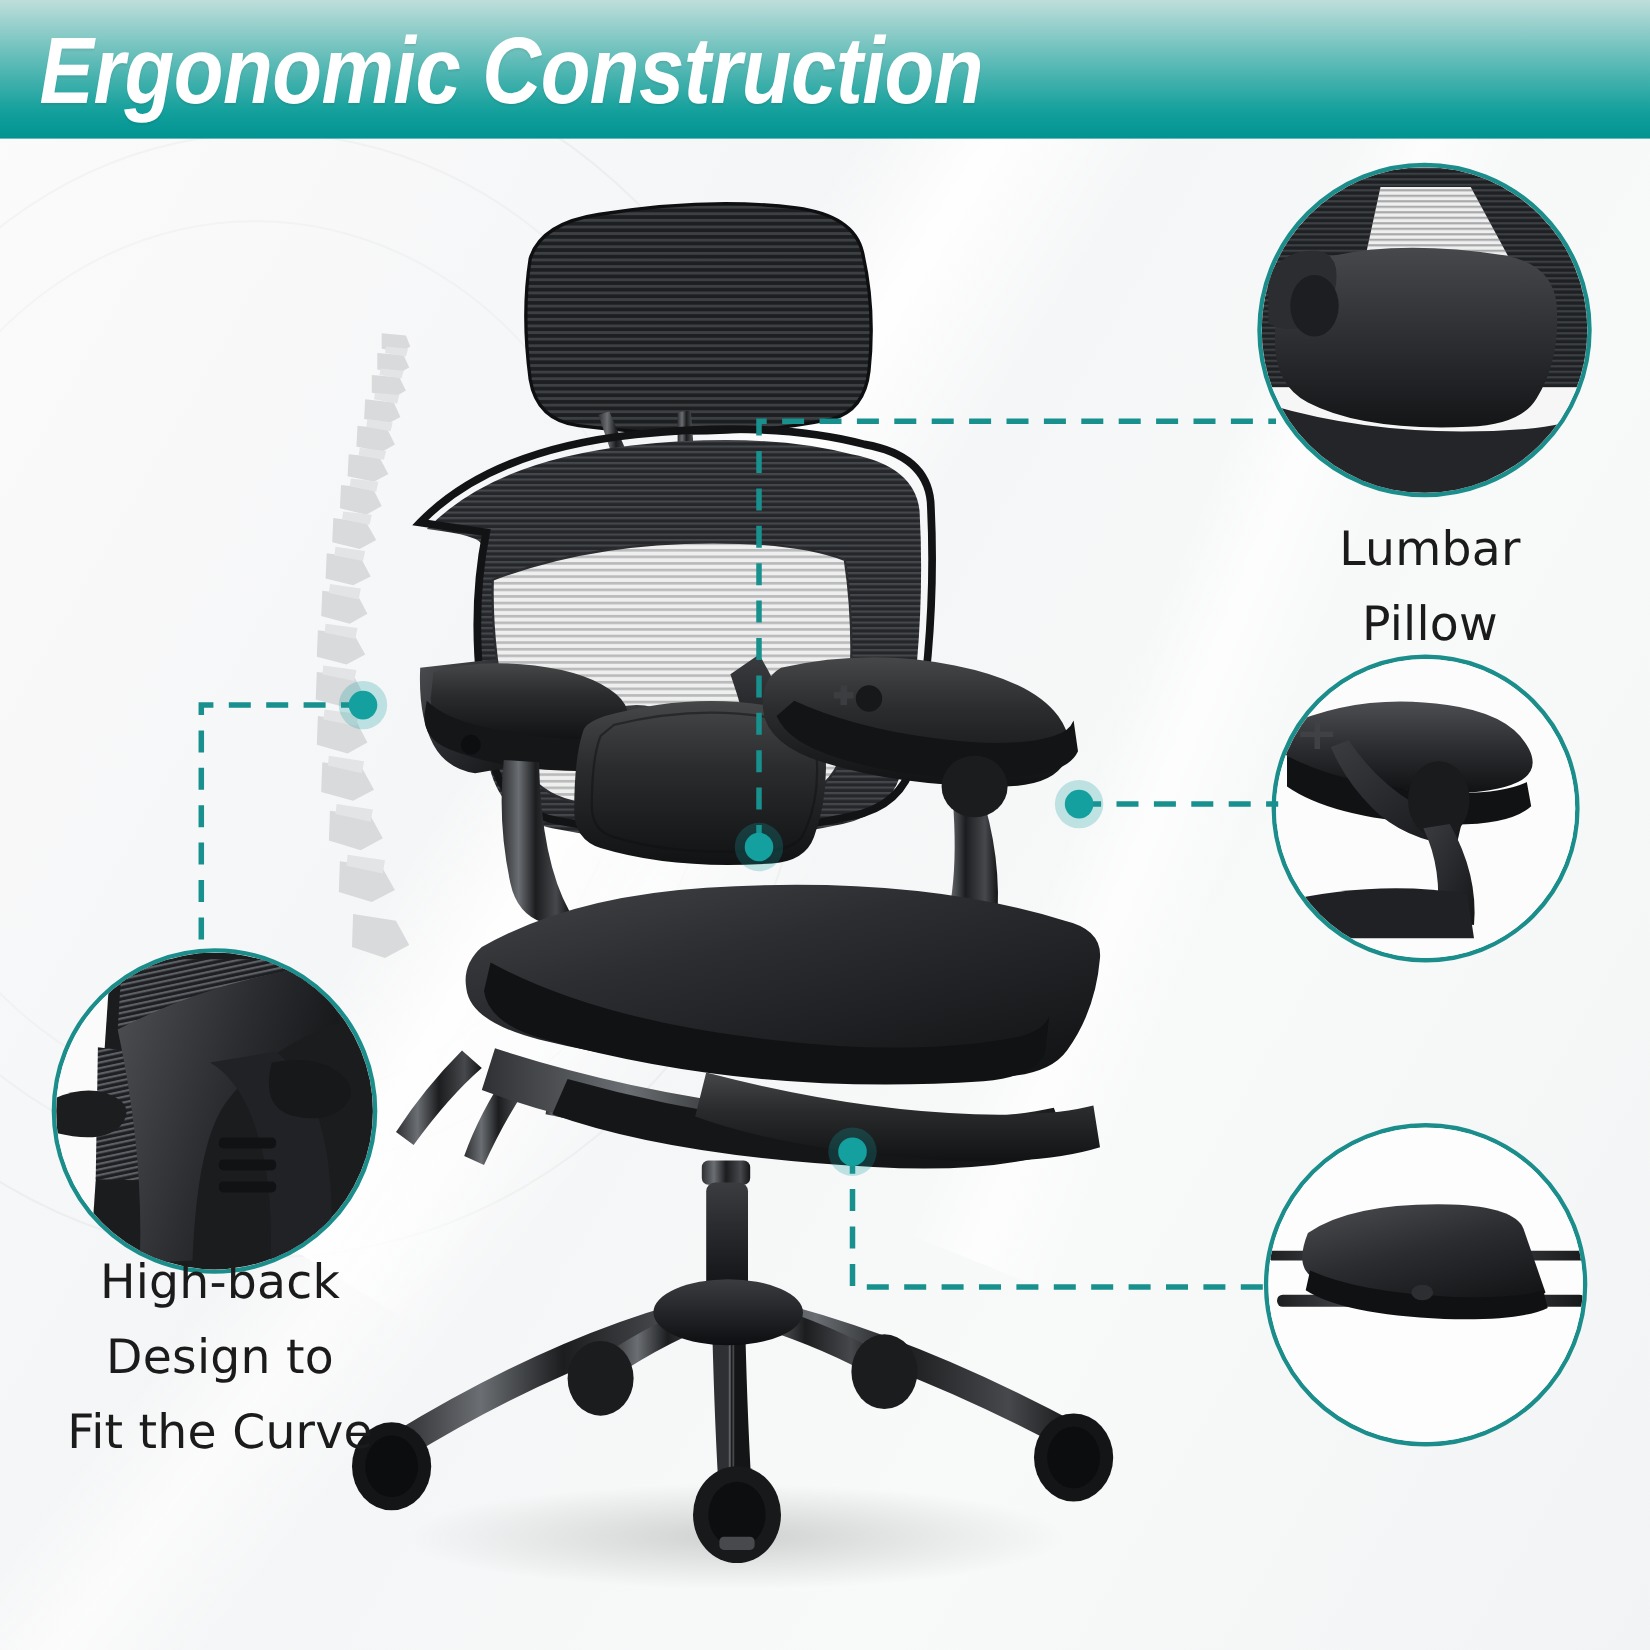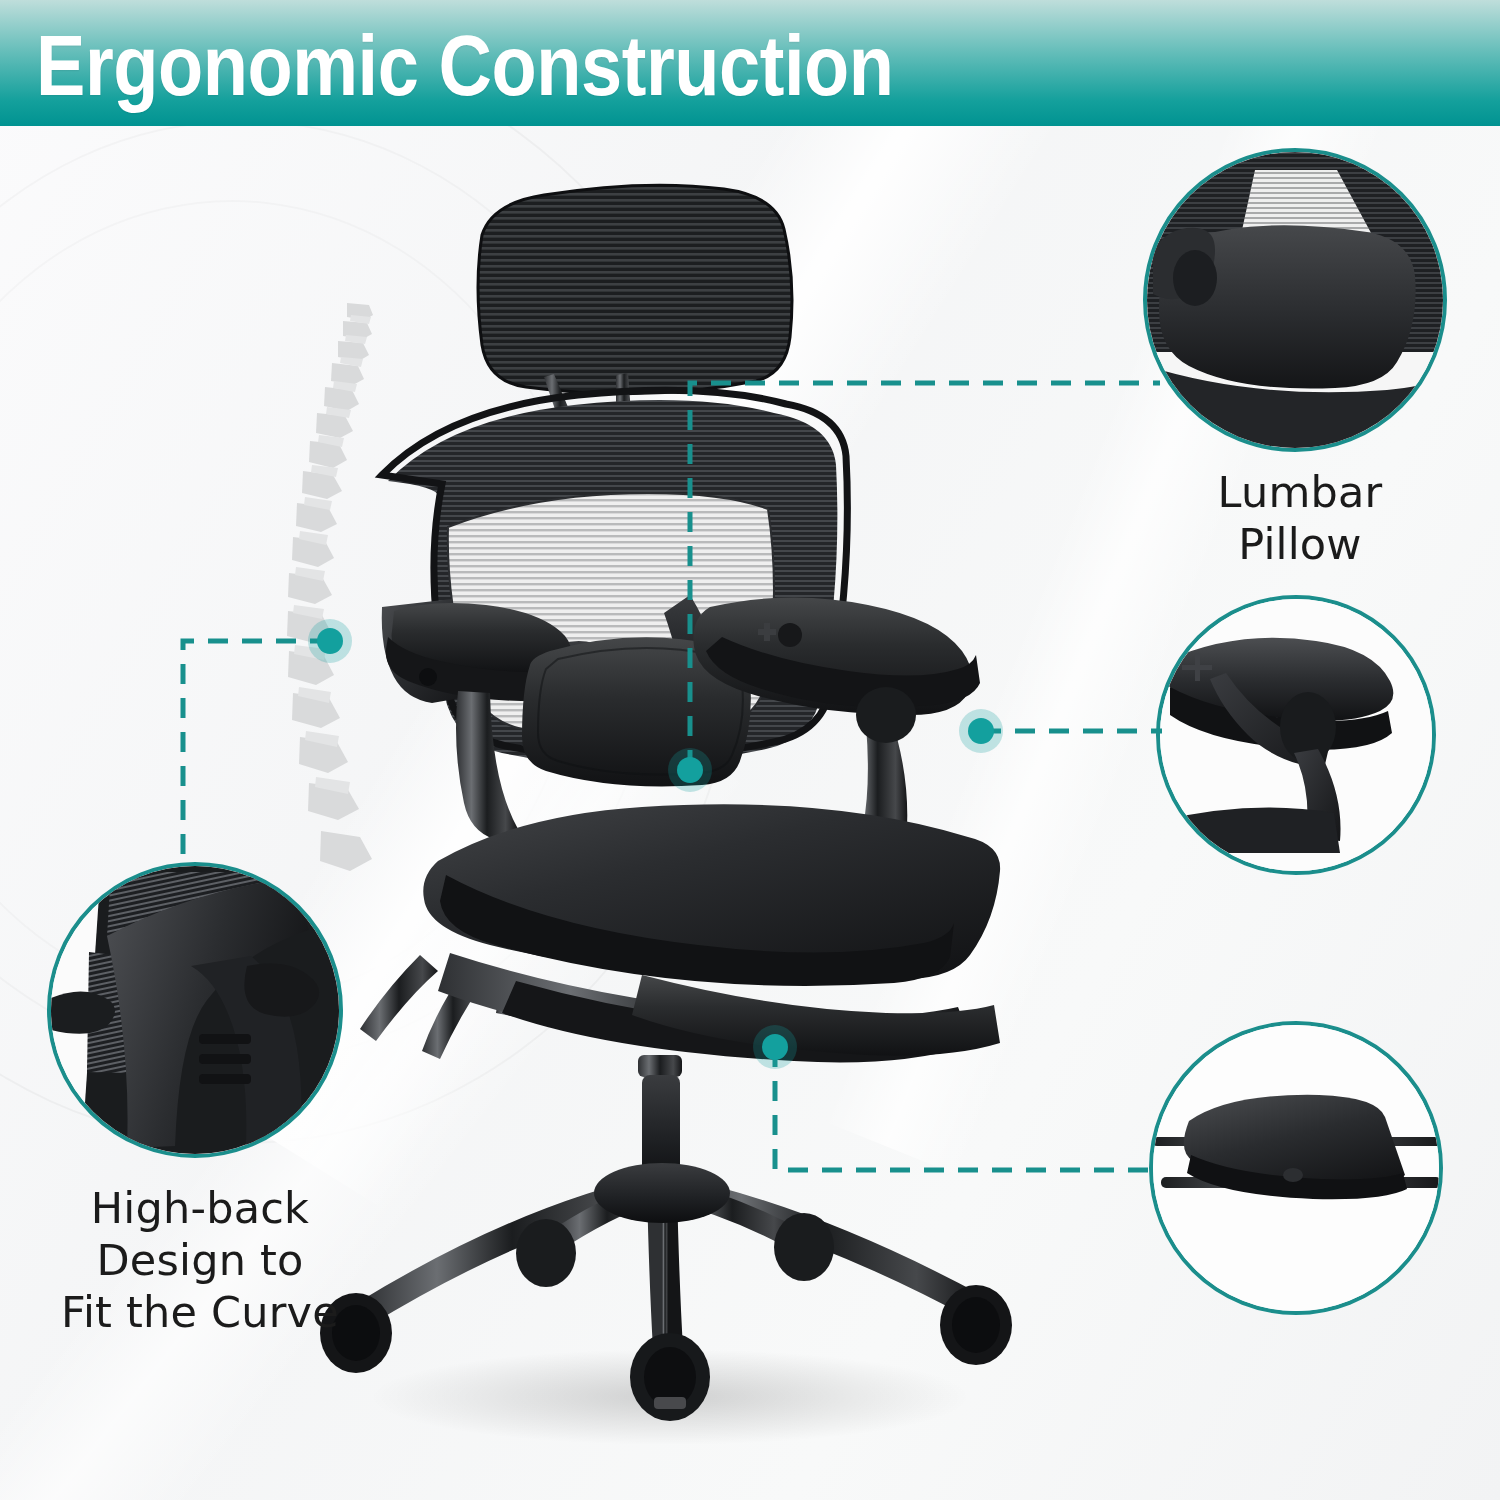--- a/index.html
+++ b/index.html
@@ -38,20 +38,21 @@
   .arc-1 { left: -260px; top: 40px; width: 1000px; height: 1100px; }
   .arc-2 { left: -180px; top: 120px; width: 840px; height: 940px; border-color: rgba(0,0,0,0.028); }
   .arc-3 { left: -120px; top: 200px; width: 700px; height: 800px; border-color: rgba(0,0,0,0.022); }
 
   
   .header {
     position: absolute;
     left: 0; top: 0;
     width: 1500px; height: 126px;
     background: linear-gradient(180deg, #bfdedb 0%, #63bdb9 42%, #14a09c 80%, #009391 100%);
+    font-style: italic;
   }
   .header-title {
     position: absolute;
     left: 36px;
     top: 10px;
     font-size: 86px;
     font-weight: bold;
     color: #ffffff;
     letter-spacing: -0.5px;
     transform: scaleX(0.86);
@@ -71,21 +72,21 @@
     box-sizing: border-box;
   }
   .callout-circle svg { display: block; }
 
   
   .callout-label {
     position: absolute;
     text-align: center;
     color: #1b1b1b;
     font-size: 43px;
-    line-height: 52px;
+    line-height: 68px;
     font-family: "DejaVu Sans", sans-serif;
     white-space: pre-line;
     letter-spacing: 0.2px;
   }
 
   
   .connector { position: absolute; left: 0; top: 0; width: 1500px; height: 1500px; pointer-events: none; }
   .hotdot {
     position: absolute;
     width: 26px; height: 26px;
@@ -409,21 +410,21 @@
       <path d="M38 86 L120 96 L120 208 L36 206 Z" fill="url(#dp4)"></path>
       <path d="M56 70 q88 -46 184 -58 l18 52 q-64 20 -102 70 q-28 36 -32 146 l-48 2 q4 -100 -20 -212 z" fill="url(#cg4)"></path>
       <path d="M200 90 q36 30 46 92 q8 50 2 114 l-54 0 q6 -90 -16 -146 q-14 -36 -38 -50 z" fill="#202225"></path>
       <rect x="148" y="168" width="52" height="10" rx="4" fill="#111214"></rect>
       <rect x="148" y="188" width="52" height="10" rx="4" fill="#111214"></rect>
       <rect x="148" y="208" width="52" height="10" rx="4" fill="#111214"></rect>
       <path d="M196 100 q40 -8 62 10 q18 14 4 30 q-16 16 -48 8 q-28 -8 -18 -48 z" fill="#17181a"></path>
       <path d="M0 132 q34 -14 58 2 q12 10 0 24 q-16 16 -58 6 z" fill="#1b1d1f"></path>
     </svg>
   </div>
-  <div class="callout-label" style="left:30px; top:1182px; width:340px;">High-back
+  <div class="callout-label" style="left:30px; top:1132px; width:340px;">High-back
 Design to
 Fit the Curve</div>
 
   <svg class="connector" viewBox="0 0 1500 1500" xmlns="http://www.w3.org/2000/svg">
     <g stroke="#18908d" stroke-width="5" fill="none" stroke-dasharray="20 14" stroke-linecap="butt">
 
       <path d="M690 770 L690 383 L1160 383"></path>
 
       <path d="M981 731 L1162 731"></path>
 

